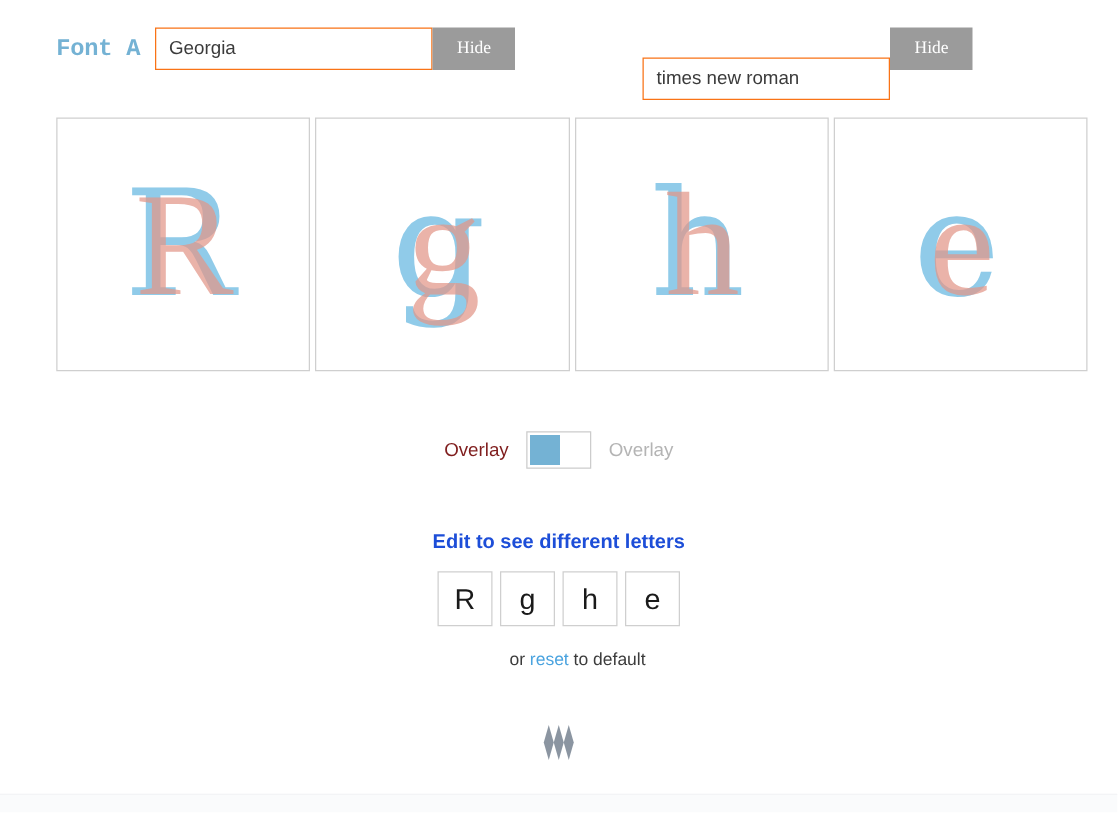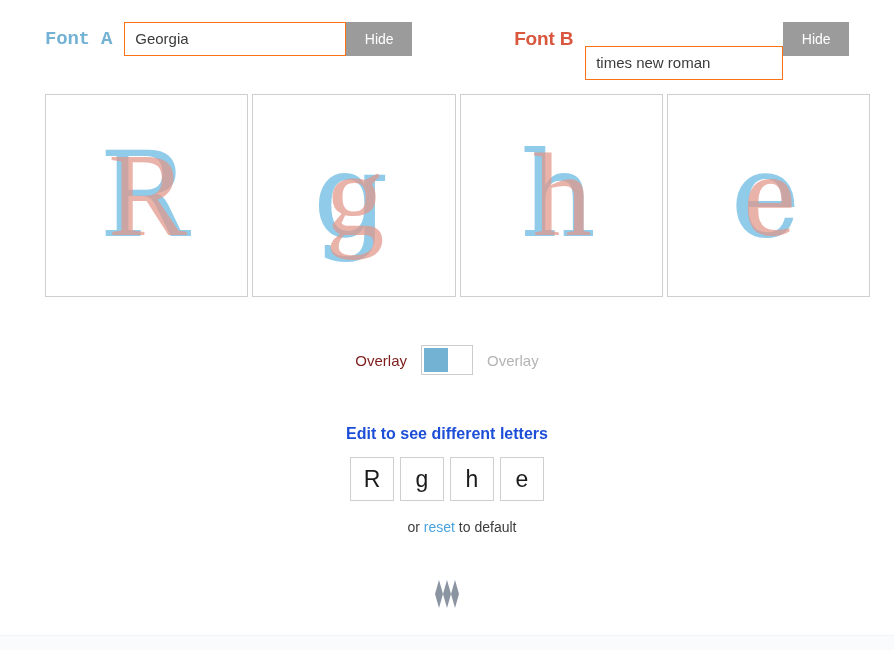--- a/index.html
+++ b/index.html
@@ -55,21 +55,21 @@
     box-sizing: border-box;
     outline: none;
   }
   .font-input.input-a { width: 222px; }
   .font-input.input-b { width: 198px; margin-top: 24px; }
 
   .hide-button {
     background: #9b9b9b;
     color: #ffffff;
     border: none;
-    font-family: Liberation Sans, sans-serif;
+    font-family: Liberation Serif, serif;
     font-size: 14px;
     font-weight: normal;
     width: 66px;
     height: 34px;
     cursor: pointer;
     padding: 0;
     line-height: 34px;
     text-align: center;
   }
 
@@ -215,21 +215,20 @@
 
 <div class="header">
 
   <div class="font-group group-a">
     <span class="font-label label-a">Font A</span>
     <input class="font-input input-a" type="text" value="Georgia" style="">
     <button class="hide-button">Hide</button>
   </div>
 
   <div class="font-group group-b">
-    <span class="font-label label-b">Font B</span>
     <input class="font-input input-b" type="text" value="times new roman" style="">
     <button class="hide-button">Hide</button>
   </div>
 
 </div>
 
 <div class="letter-row">
 
   <div class="letter-box">
     <div class="glyph-stack">

